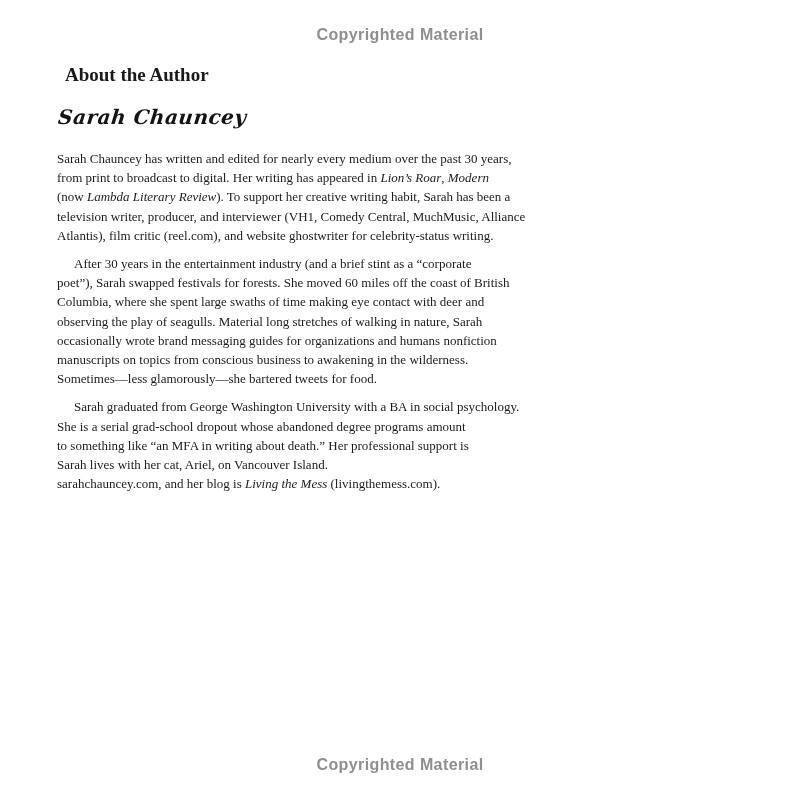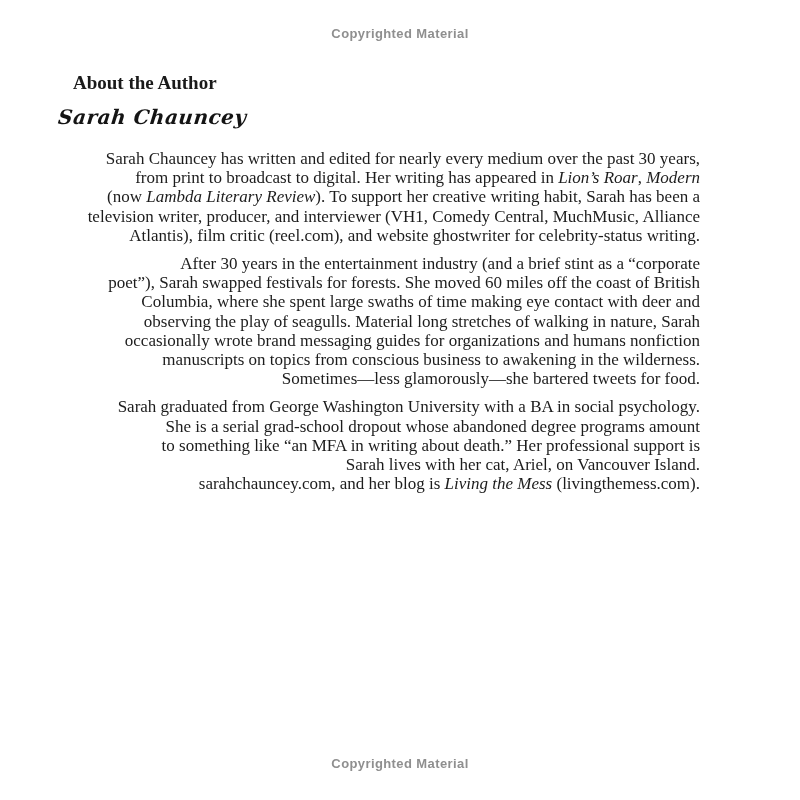--- a/index.html
+++ b/index.html
@@ -15,58 +15,57 @@
     overflow: hidden;
     font-family: "Liberation Serif", serif;
   }
   .copyright {
     position: absolute;
     left: 0;
     width: 800px;
     text-align: center;
     font-family: "Liberation Sans", sans-serif;
     font-weight: bold;
-    font-size: 13px;
+    font-size: 16px;
     letter-spacing: 0.4px;
     color: #8f8f8f;
   }
   .copyright.top { top: 26px; }
   .copyright.bottom { top: 756px; }
   .heading {
     position: absolute;
     left: 57px;
     top: 56px;
-    margin: 16px;
+    margin: 8px;
     font-family: "Liberation Serif", serif;
     font-size: 19px;
     font-weight: bold;
     color: #1a1a1a;
   }
   .signature {
     position: absolute;
     left: 57px;
     top: 105px;
     font-family: "DejaVu Serif", serif;
     font-style: italic;
     font-weight: bold;
     font-size: 20px;
     letter-spacing: 0.5px;
     color: #141414;
     transform: skewX(-6deg);
     transform-origin: left bottom;
   }
   .body-text {
     position: absolute;
-    left: 40px;
+    left: 57px;
     top: 149px;
     width: 660px;
-    font-size: 17px;
+    font-size: 13px;
     line-height: 19.2px;
     color: #1c1c1c;
-    text-align: right;
   }
   .paragraph { margin: 0; }
   .paragraph + .paragraph { margin-top: 9px; }
   .line { white-space: nowrap; }
   .line.indent { padding-left: 17px; }
   .line em { }
 </style>
 </head>
 <body>
 

